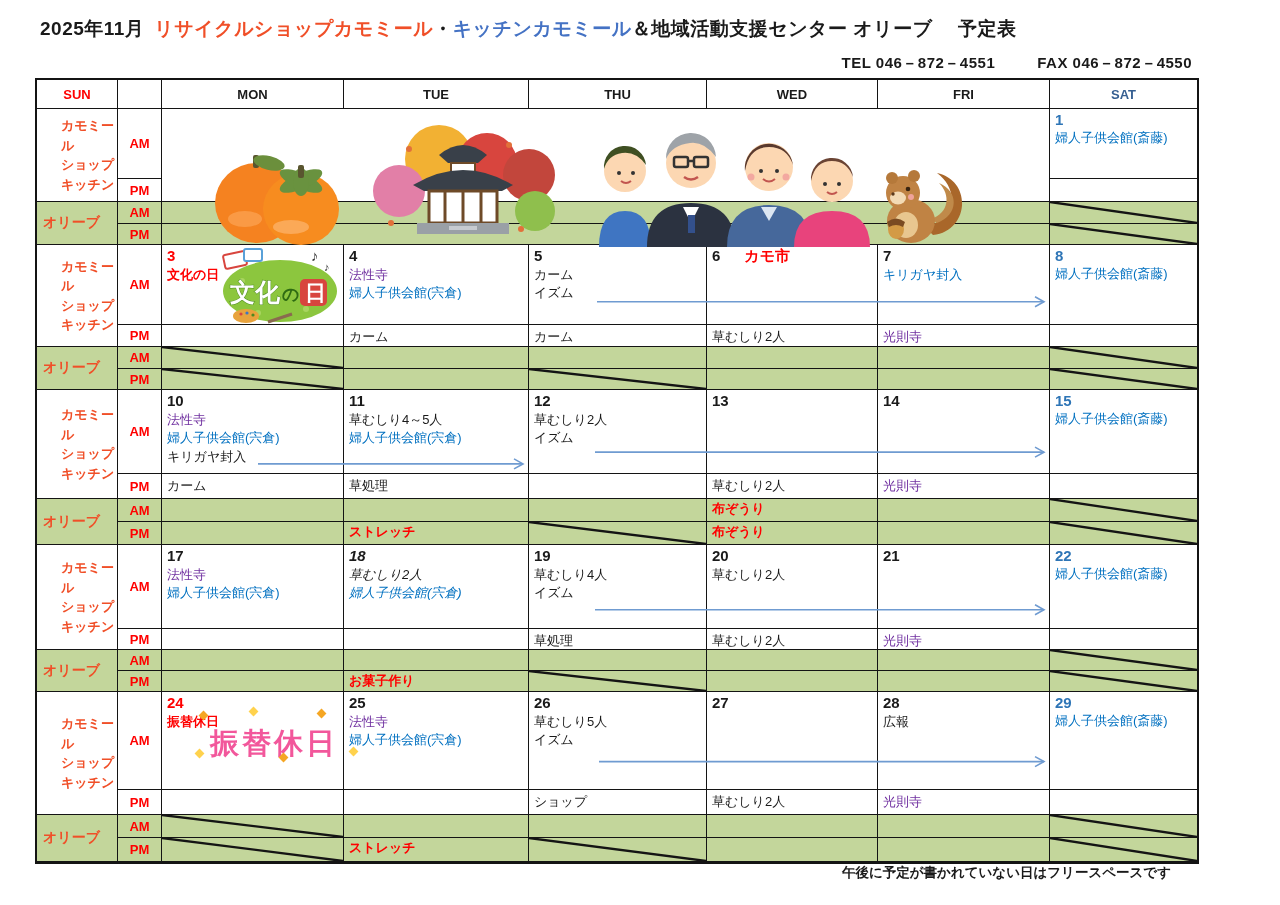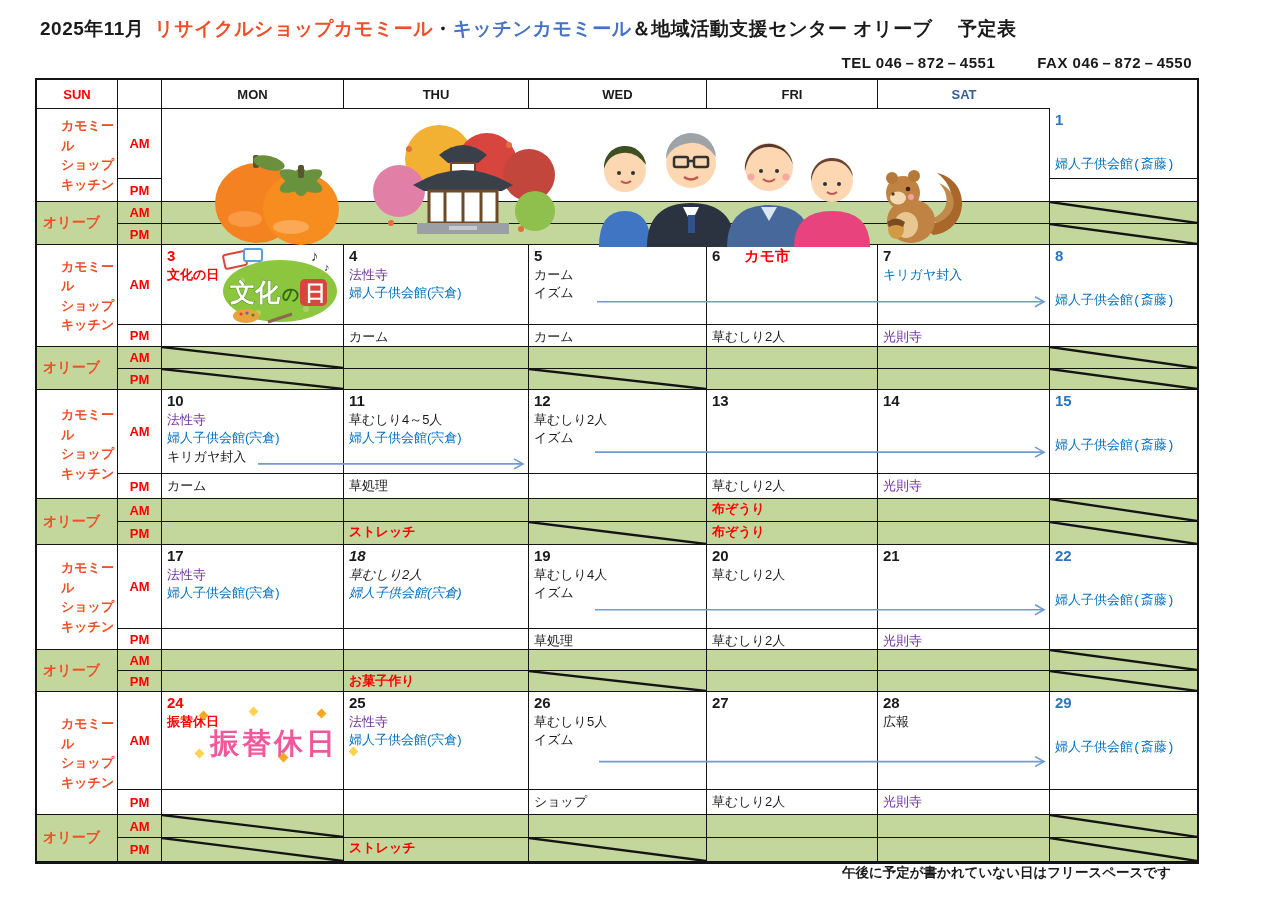--- a/index.html
+++ b/index.html
@@ -28,21 +28,21 @@
   .ampm{color:#ff0000;font-weight:700;font-size:13px;display:flex;align-items:center;justify-content:center;}
   .olive-bg{background:#c3d69b;}
   .day-cell{padding:2px 5px 1px 5px;}
   .date-row{display:flex;align-items:baseline;gap:24px;}
   .date{font-size:15px;font-weight:700;line-height:1.2;}
   .d-black{color:#1a1a1a;}.d-red{color:#ff0000;}.d-satblue{color:#2e75b6;}
   .side-ev{font-size:15px;font-weight:700;}
   .entry{font-size:13px;line-height:1.33;font-weight:500;margin-top:1px;white-space:nowrap;}
   .c-black{color:#1a1a1a;}.c-red{color:#ff0000;font-weight:700;}
   .c-blue{color:#0070c0;}.c-purple{color:#7030a0;}
-  .sat-am .entry{margin-top:27px;font-family:Liberation Mono, monospace;}
+  .sat-am .entry{margin-top:0;}
   .olive-entry{color:#ff0000;font-weight:700;font-size:13px;padding:2px 5px;line-height:1.2;}
   .diag{position:absolute;left:0;top:0;width:100%;height:100%;display:block;}
   .arrow-layer,.img-layer{position:absolute;left:0;top:0;width:100%;height:100%;pointer-events:none;z-index:4;}
   .img-layer{z-index:3;}
   .img-layer .art{position:absolute;}
   .badge{position:absolute;z-index:3;}
   .furikae{position:absolute;z-index:3;color:#f2579b;font-weight:800;font-size:29px;letter-spacing:3px;white-space:nowrap;
     text-shadow:-2px -2px 0 #fff,2px -2px 0 #fff,-2px 2px 0 #fff,2px 2px 0 #fff,0 2px 0 #fff,0 -2px 0 #fff;}
   .furikae i{position:absolute;width:7px;height:7px;background:#f5a623;transform:rotate(45deg);}
   .furikae i.y{background:#ffd24d;}
@@ -59,20 +59,21 @@
 
   <div class="telfax">
     <span>TEL 046－872－4551</span><span class="fax">FAX 046－872－4550</span>
   </div>
 
   <div class="cal-table">
     <div class="cal-grid hdr-row">
       <div class="hdr hdr-sun">SUN</div>
       <div class="hdr"></div>
       <div class="hdr">MON</div>
+      <div class="hdr">TUE</div>
       <div class="hdr">THU</div>
       <div class="hdr">WED</div>
       <div class="hdr">FRI</div>
       <div class="hdr hdr-sat last">SAT</div>
     </div>
     <div class="week cal-grid" style="grid-template-rows: 70px 23px 22px 21px;">
         <div class="cell chamomile" style="grid-area: 1 / 1 / 3 / 2;">カモミール
 ショップ
 キッチン</div>
         <div class="cell ampm" style="grid-area: 1 / 2 / 2 / 3;">AM</div>

